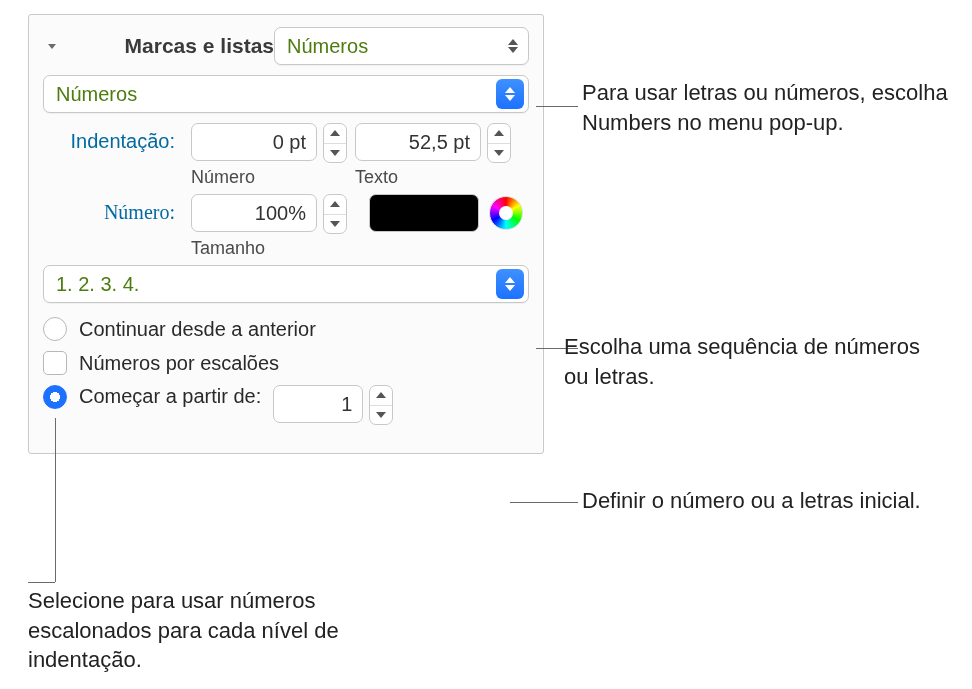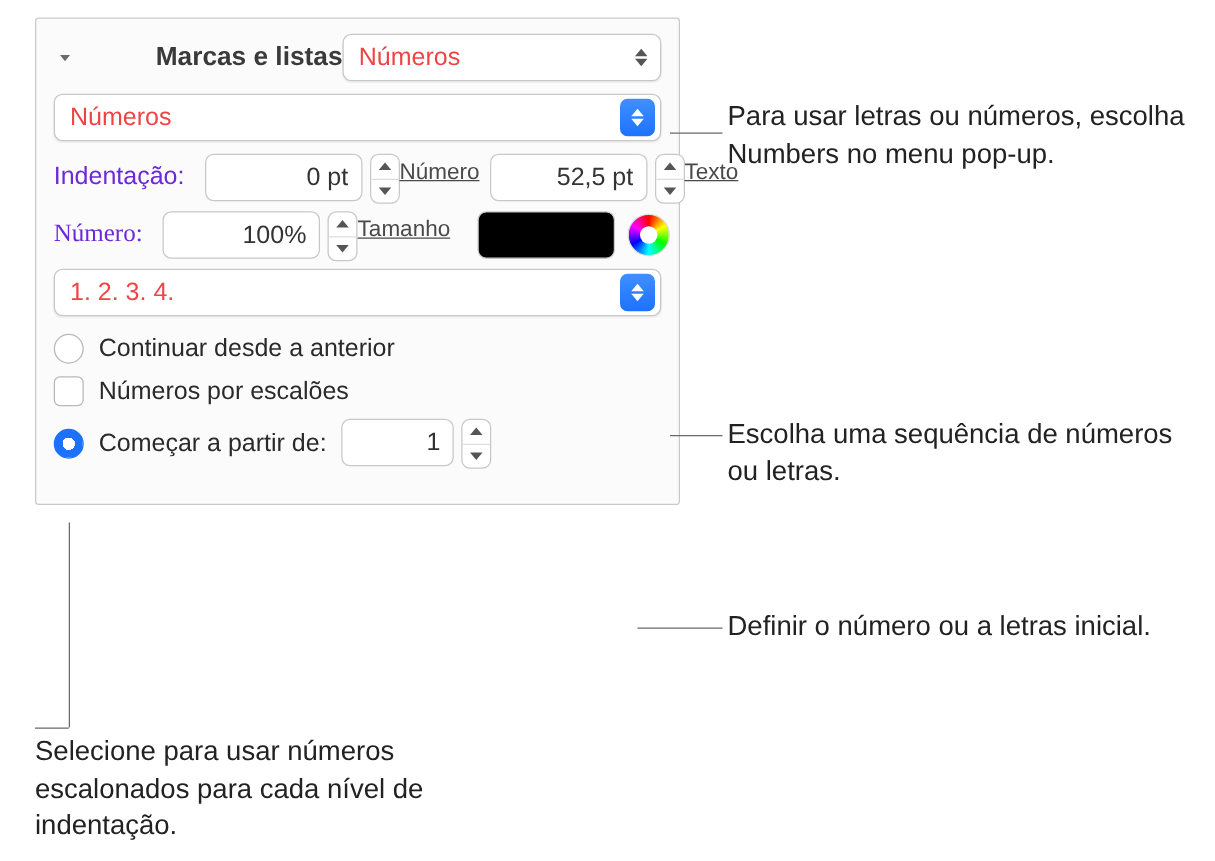--- a/index.html
+++ b/index.html
@@ -52,21 +52,21 @@
     position: relative;
     background: #ffffff;
     border: 1px solid #c8c8c8;
     border-radius: 7px;
     height: 38px;
     display: flex;
     align-items: center;
     padding: 0 38px 0 12px;
     box-shadow: 0 1px 1px rgba(0,0,0,0.05);
     font-size: 20px;
-    color: #ef4444;
+    color: #4d7c0f;
     box-sizing: border-box;
   }
   .popup.small { width: 255px; }
   .popup.full { width: 100%; }
   .popup .arrows-plain {
     position: absolute;
     right: 10px;
     top: 50%;
     transform: translateY(-50%);
     display: flex;
@@ -88,21 +88,21 @@
     justify-content: center;
     gap: 2px;
   }
   .chev-up { border-left: 5px solid transparent; border-right: 5px solid transparent; border-bottom: 6px solid #555; width:0; height:0;}
   .chev-down { border-left: 5px solid transparent; border-right: 5px solid transparent; border-top: 6px solid #555; width:0; height:0;}
   .chev-up-w { border-left: 5px solid transparent; border-right: 5px solid transparent; border-bottom: 6px solid #fff; width:0; height:0;}
   .chev-down-w { border-left: 5px solid transparent; border-right: 5px solid transparent; border-top: 6px solid #fff; width:0; height:0;}
   .label-right {
     text-align: right;
     font-size: 20px;
-    color: #6d28d9;
+    color: #0369a1;
     margin-right: 8px;
   }
   .stepper-group {
     display: flex;
     align-items: flex-start;
     gap: 6px;
   }
   .stepper-field {
     background: #fff;
     border: 1px solid #c8c8c8;
@@ -130,21 +130,20 @@
     display:flex;
     align-items:center;
     justify-content:center;
   }
   .stepper-btns .half:first-child { border-bottom:1px solid #ddd; }
   .sublabel {
     font-size: 18px;
     color: #4a4a4a;
     text-align: center;
     margin-top: 4px;
-    text-decoration: underline;
   }
   .color-well {
     width: 110px;
     height: 38px;
     border: 1px solid #c8c8c8;
     border-radius: 7px;
     background: #000;
     box-sizing: border-box;
   }
   .color-wheel {
@@ -195,21 +194,21 @@
   .callout-line {
     position: absolute;
     height: 1px;
     background: #6a6a6a;
   }
   .callout-line-v {
     position: absolute;
     width: 1px;
     background: #6a6a6a;
   }
-  .field-stack { display:flex; flex-direction:row; align-items:flex-start; }
+  .field-stack { display:flex; flex-direction:column; align-items:flex-start; }
   .mt-6 { margin-top: 6px; }
 </style>
 </head>
 <body>
 
 <div class="panel">
 
   <div class="row" style="justify-content:space-between;">
     <div class="section-header">
       <span class="disclosure">
@@ -305,21 +304,21 @@
   <div class="row" style="align-items:center; margin-top:14px;">
     <div class="radio"></div>
     <span>Continuar desde a anterior</span>
   </div>
 
   <div class="row mt-6" style="align-items:center;">
     <div class="checkbox"></div>
     <span>Números por escalões</span>
   </div>
 
-  <div class="row" style="align-items:center;">
+  <div class="row" style="align-items:flex-start;">
     <div class="radio selected"></div>
     <span>Começar a partir de:</span>
     <div class="stepper-group" style="margin-left:12px;">
       <input class="stepper-field" style="width: 90px;" value="1">
       <div class="stepper-btns">
         <div class="half">
             <span class="chev-up"></span>
           </div>
         <div class="half">
             <span class="chev-down"></span>
@@ -327,20 +326,20 @@
       </div>
     </div>
   </div>
 
 </div>
 
 <div class="callout-line" style="left:536px; top:106px; width:42px;"></div>
 <div class="callout" style="left:582px; top:78px; width:370px;">Para usar letras ou números, escolha Numbers no menu pop-up.</div>
 
 <div class="callout-line" style="left:536px; top:348px; width:42px;"></div>
-<div class="callout" style="left:582px; top:332px; width:370px;">Escolha uma sequência de números ou letras.</div>
+<div class="callout" style="left:564px; top:332px; width:370px;">Escolha uma sequência de números ou letras.</div>
 
 <div class="callout-line" style="left:510px; top:502px; width:68px;"></div>
 <div class="callout" style="left:582px; top:486px; width:370px;">Definir o número ou a letras inicial.</div>
 
 <div class="callout-line-v" style="left:55px; top:418px; height:164px;"></div>
 <div class="callout-line" style="left:28px; top:582px; width:27px;"></div>
 <div class="callout" style="left:28px; top:586px; width:360px;">Selecione para usar números escalonados para cada nível de indentação.</div>
 
 </body></html>

